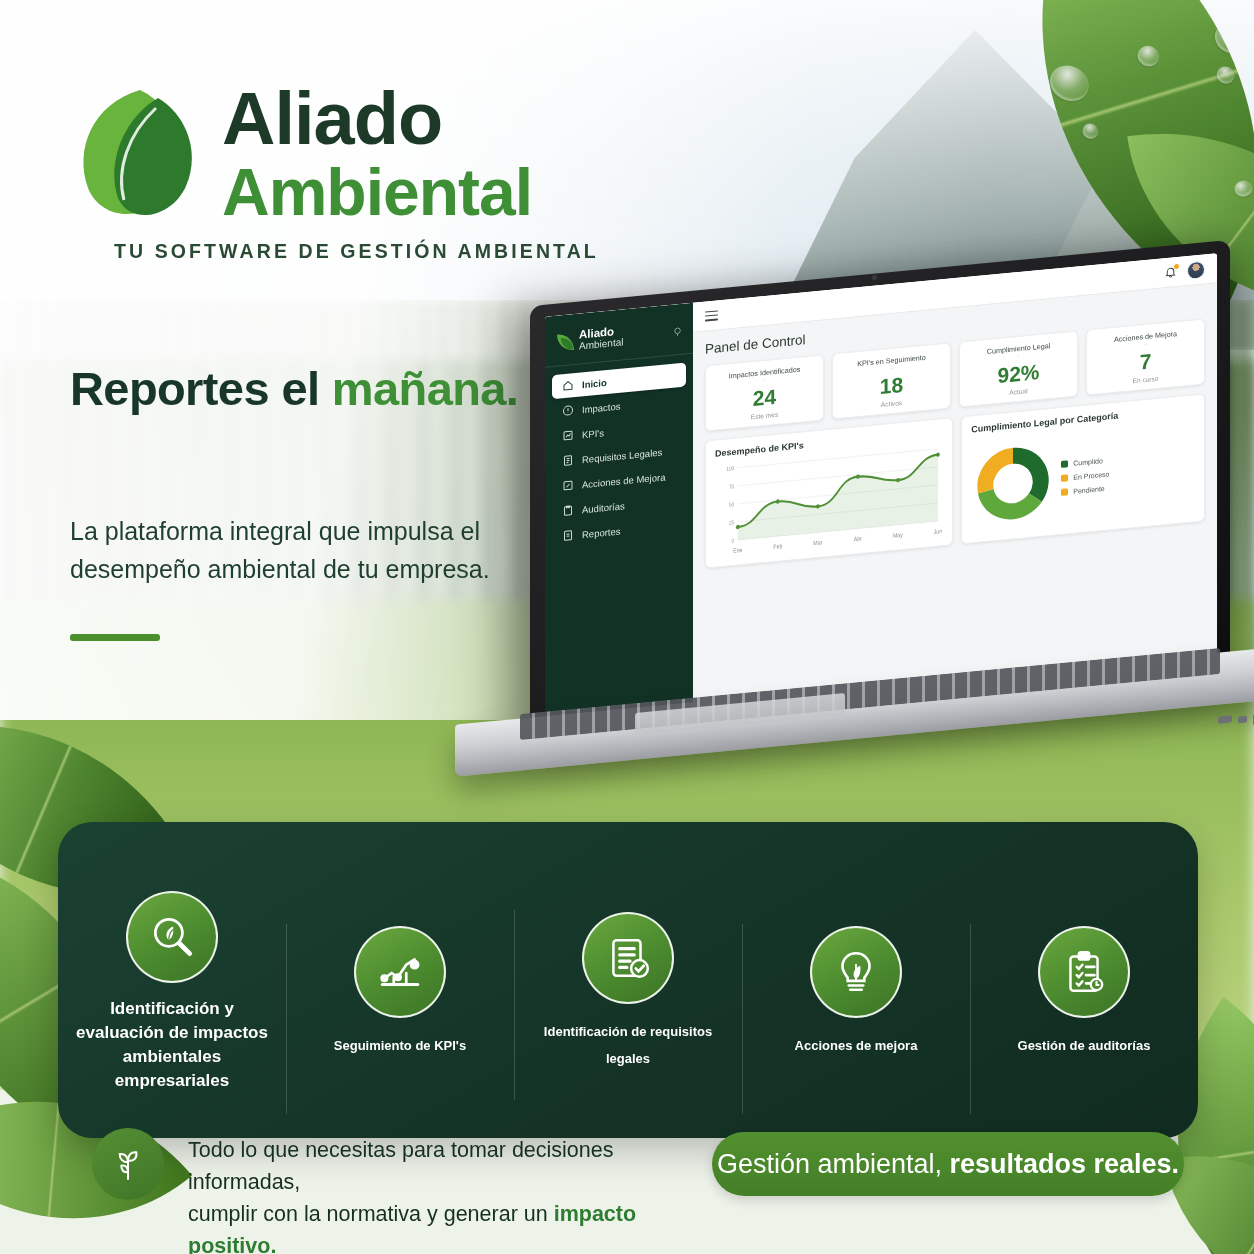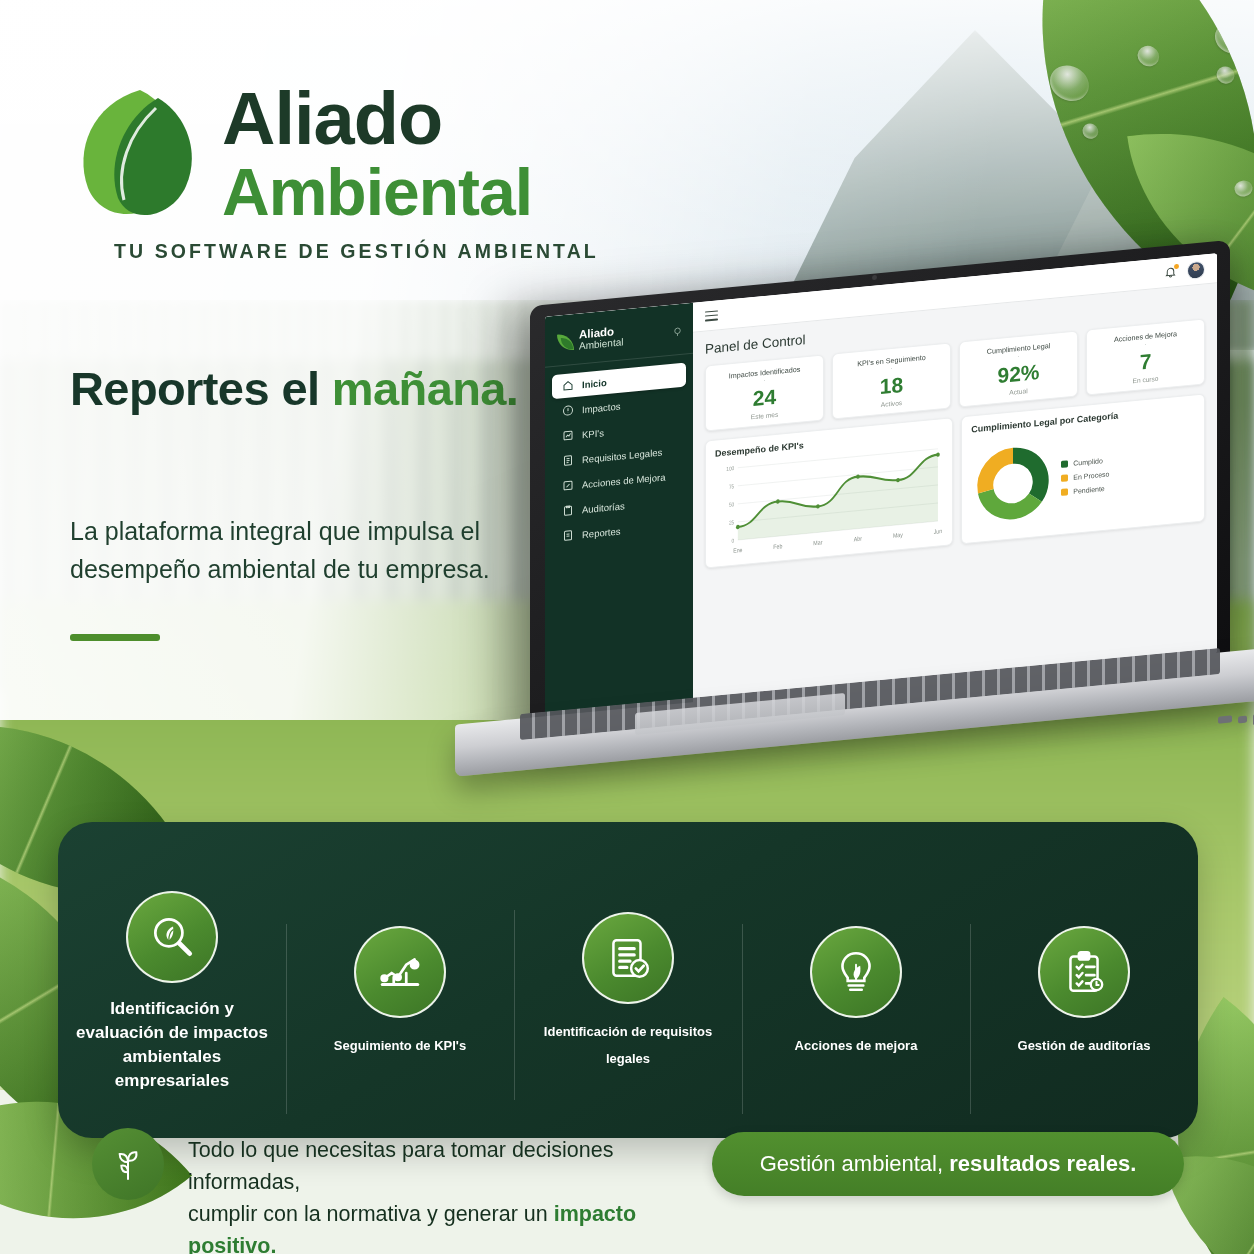--- a/index.html
+++ b/index.html
@@ -284,21 +284,21 @@
     position:absolute; left:176px; top:24px; width:500px;
     font-size:21.5px; color:#16301f; line-height:32px;
   }
   .bb-strong { color:#2e7d32; font-weight:bold; }
   #cta {
     position:absolute; left:700px; top:22px; width:472px; height:64px;
     background:linear-gradient(#52902f,#447f27); border-radius:33px;
     display:flex; align-items:center; justify-content:center;
     box-shadow:0 4px 12px rgba(0,0,0,.16);
   }
-  #cta-text { font-size:22px; color:#ffffff; }
+  #cta-text { font-size:27px; color:#ffffff; }
   .cta-strong { font-weight:bold; }
 </style>
 </head>
 <body>
 
 <div id="bg">
   <div class="sky"></div>
   <div class="mountain"></div>
   <div class="mountain2"></div>
   <div class="forest-far"></div>

